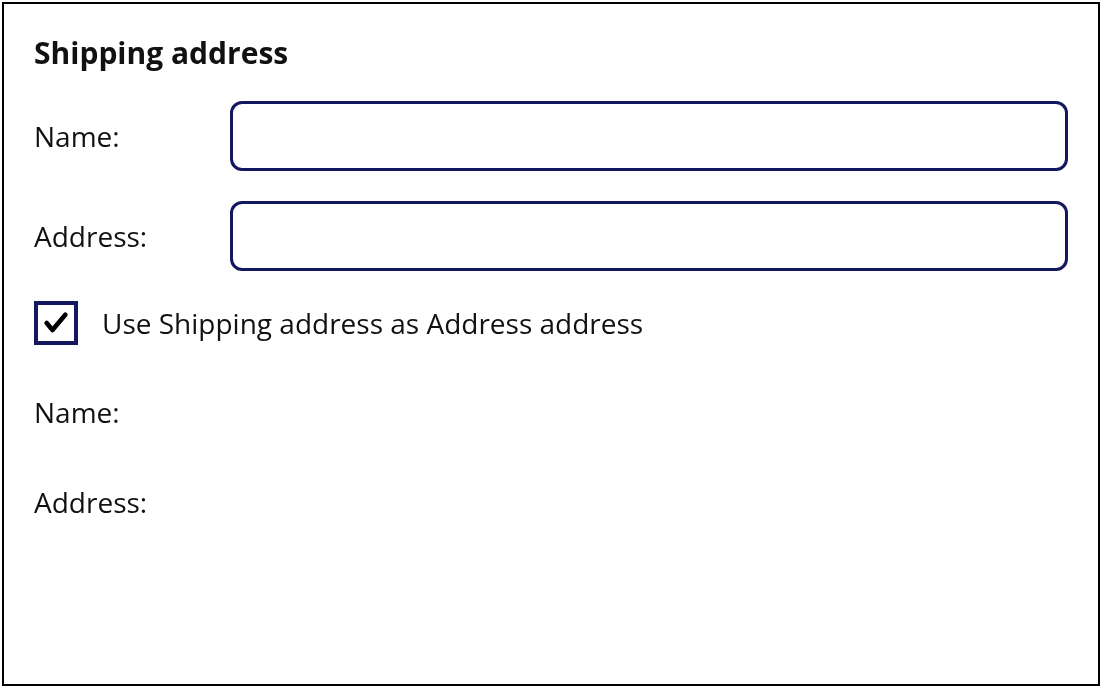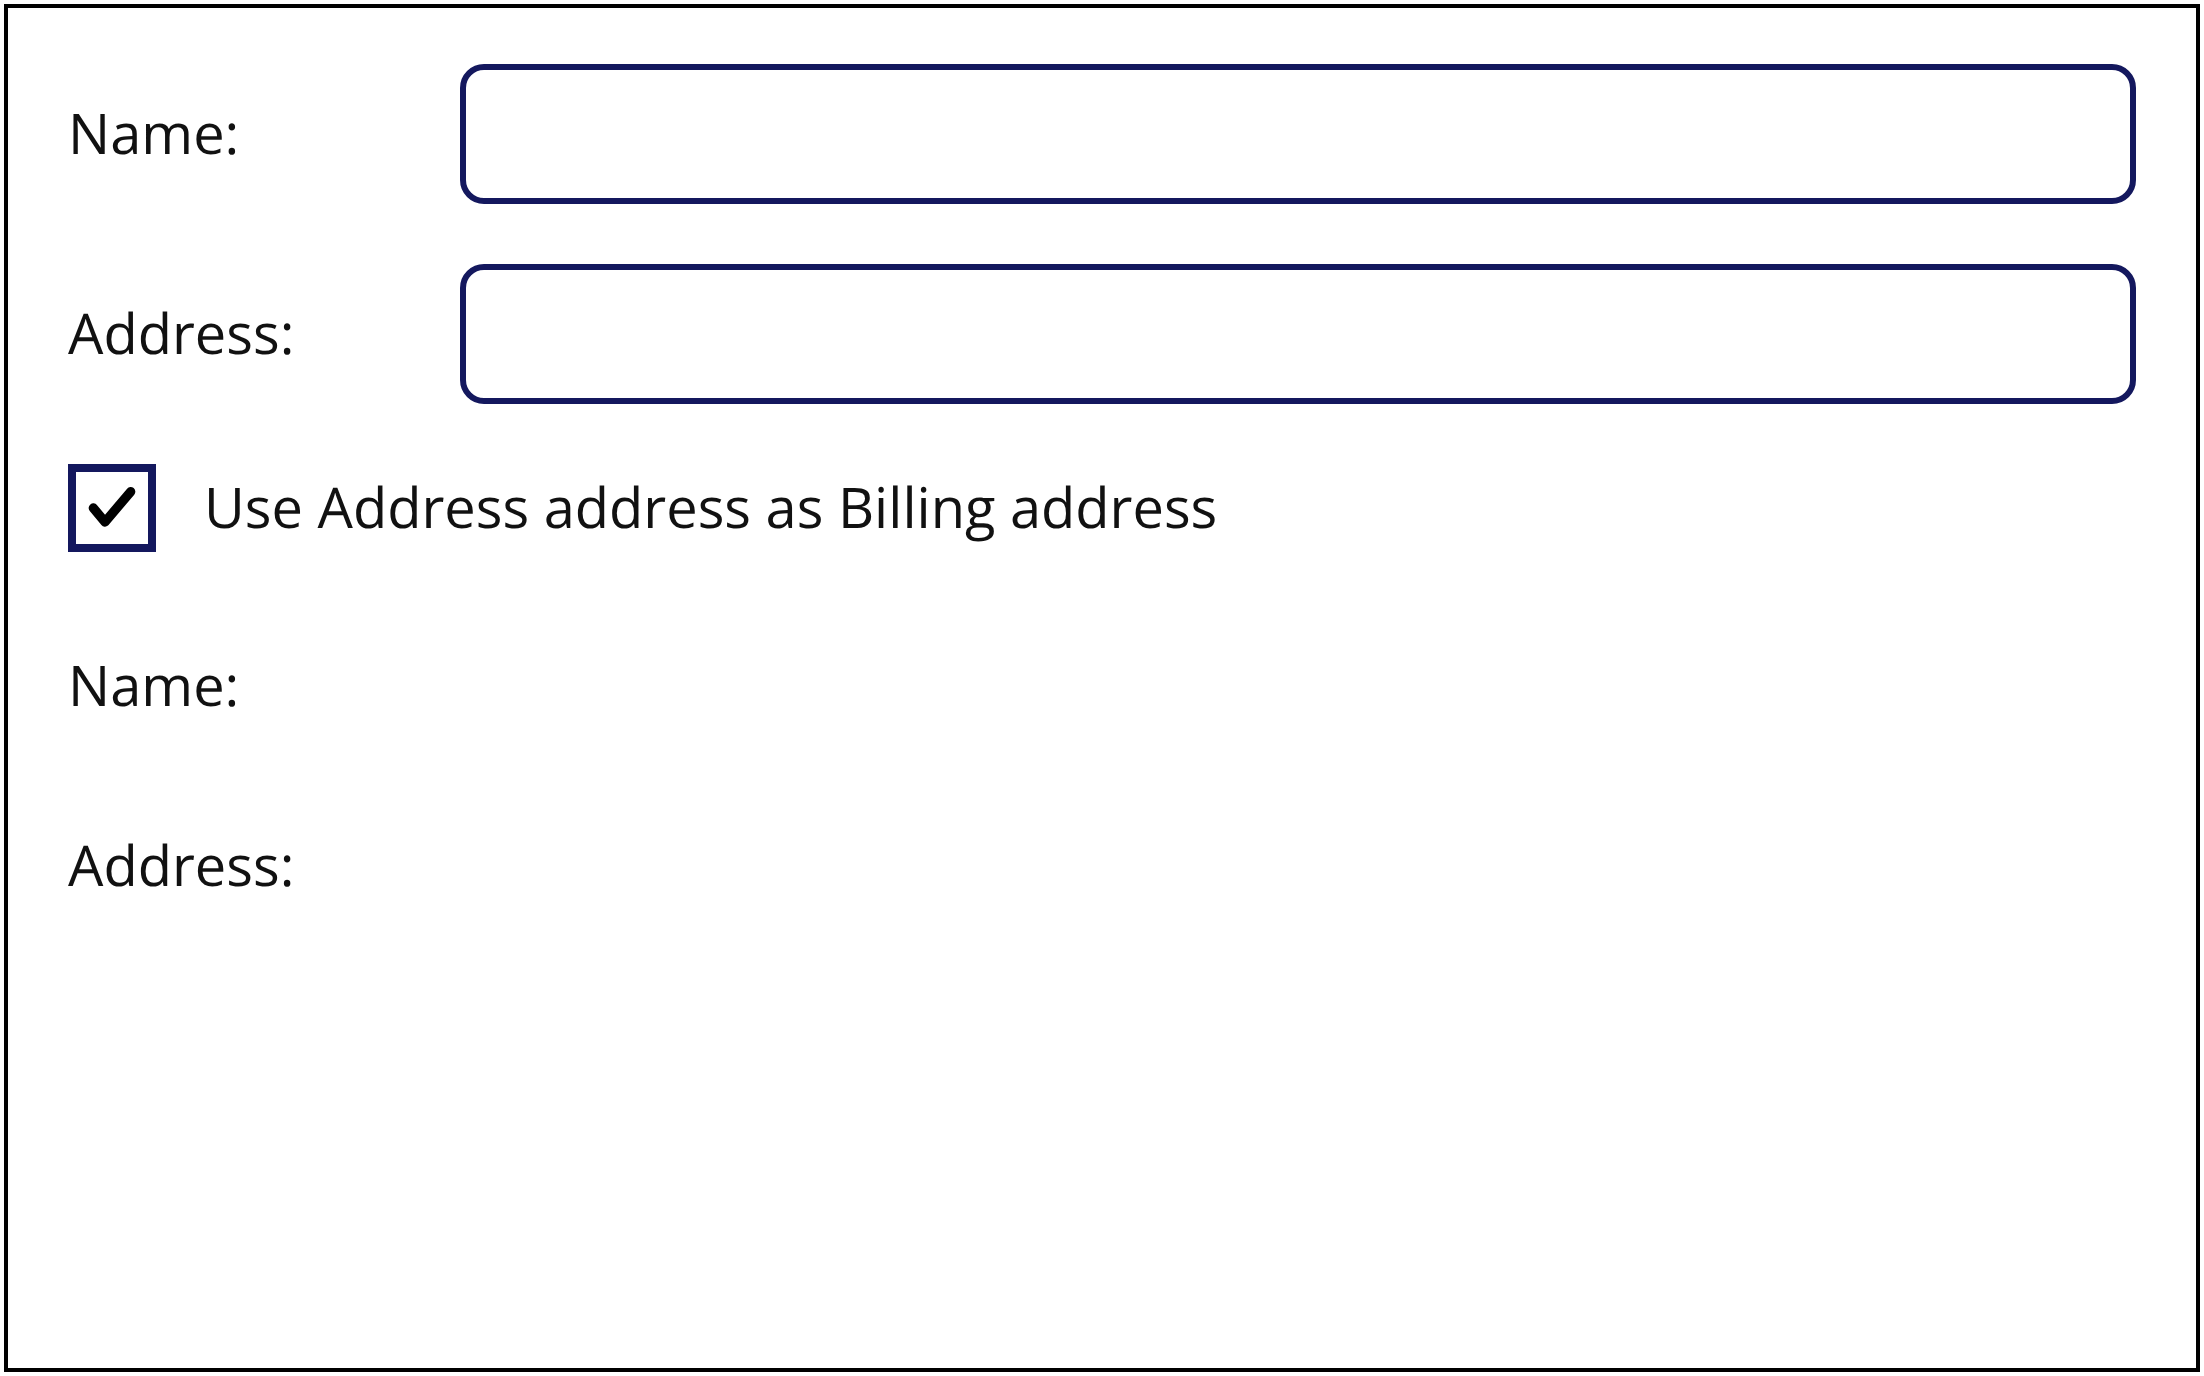--- a/index.html
+++ b/index.html
@@ -83,39 +83,40 @@
       font-size: 28px;
       color: #111;
       font-weight: 400;
     }
   </style>
 </head>
 <body>
 
 <div class="form-container">
 
+  <h2 class="section-heading">Shipping address</h2>
 
   <div class="form-row">
     <label class="form-label">Name:</label>
     <input type="text" class="form-input" value="" style="">
   </div>
 
   <div class="form-row">
     <label class="form-label">Address:</label>
     <input type="text" class="form-input" value="" style="">
   </div>
 
 
   <div class="checkbox-row">
     <div class="checkbox-box">
       <svg class="check-icon" viewBox="0 0 24 24">
         <path d="M4 12 L9 18 L20 5" stroke="#000" stroke-width="4" fill="none" stroke-linecap="round" stroke-linejoin="round"></path>
       </svg>
     </div>
-    <span class="checkbox-label">Use Address address as Billing address</span>
+    <span class="checkbox-label">Use Shipping address as Address address</span>
   </div>
 
   <div class="static-label-row">
     <span class="static-label">Name:</span>
   </div>
 
   <div class="static-label-row">
     <span class="static-label">Address:</span>
   </div>
 

